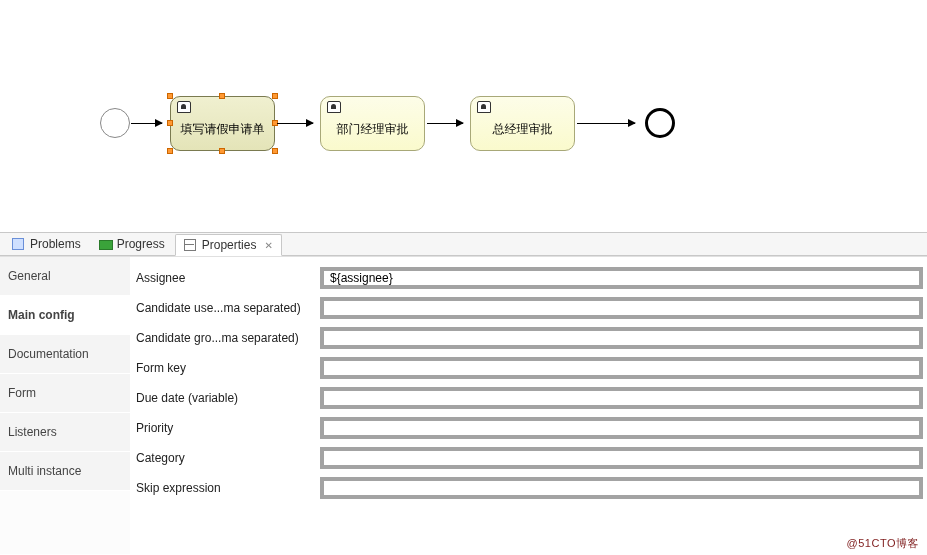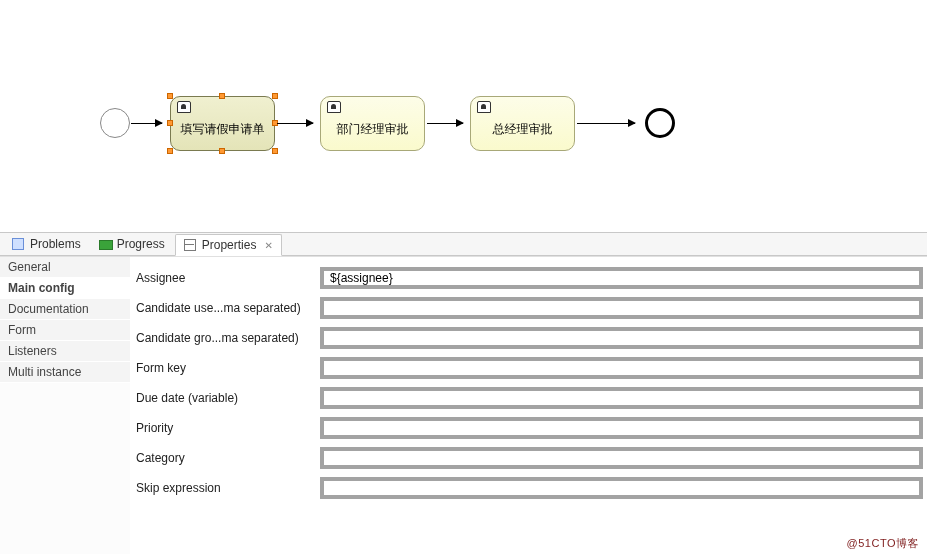--- a/index.html
+++ b/index.html
@@ -127,21 +127,21 @@
       height: 298px;
       border-top:1px solid #e0e0e0;
     }
     .side-tabs {
       width:130px;
       background:#fcfcfc;
       display:flex;
       flex-direction:column;
     }
     .side-tab {
-      padding:3px 8px;
+      padding:12px 8px;
       color:#444;
       cursor:default;
       background:#f4f4f4;
       border-bottom:1px solid #fff;
     }
     .side-tab.active {
       background:#fff;
       font-weight:bold;
       border-right:1px solid #fff;
     }

